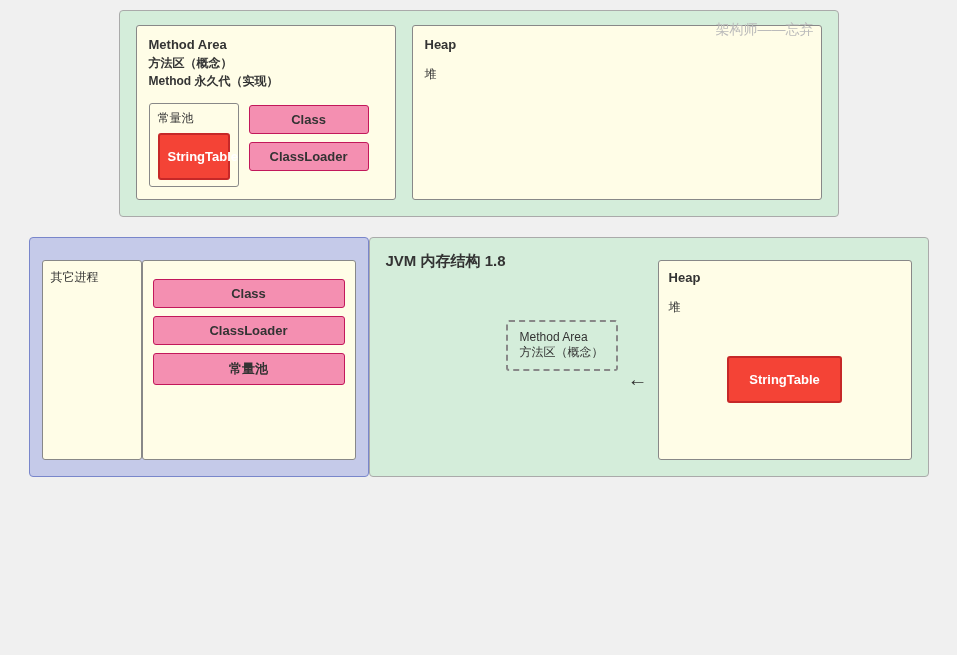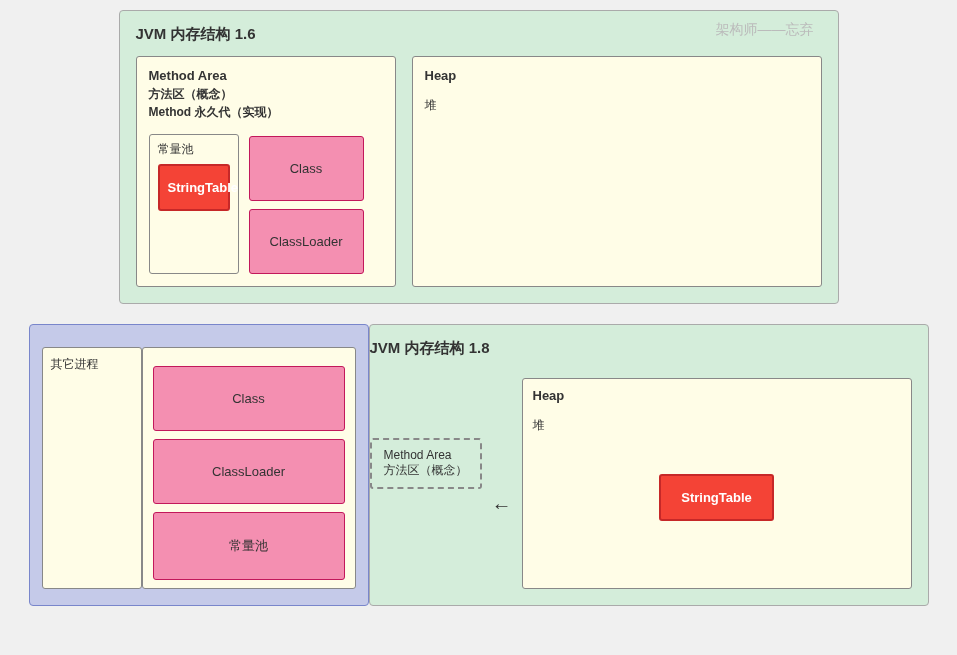--- a/index.html
+++ b/index.html
@@ -106,22 +106,22 @@
       gap: 8px;
       justify-content: flex-start;
       margin-top: 2px;
     }
 
     .class-box {
       background: #f48fb1;
       border: 1.5px solid #c2185b;
       border-radius: 3px;
       text-align: center;
-      padding: 24px 20px;
-      font-weight: normal;
+      padding: 6px 20px;
+      font-weight: bold;
       font-size: 13px;
       color: #333;
     }
 
     
     .heap-box {
       background: #fffde7;
       border: 1.5px solid #888;
       border-radius: 3px;
       padding: 10px 12px;
@@ -178,24 +178,24 @@
       flex-direction: column;
       gap: 8px;
       margin-top: 10px;
     }
 
     
     .jvm18-diagram {
       background: #d4edda;
       border: 1.5px solid #aaa;
       border-radius: 4px;
-      padding: 14px 16px 16px 0;
-      flex: 1;
-      display: flex;
-      flex-direction: column;
+      padding: 14px 16px 16px 16px;
+      flex: 1;
+      display: flex;
+      flex-direction: row;
     }
 
     .jvm18-inner {
       display: flex;
       gap: 10px;
       margin-top: 8px;
       flex: 1;
     }
 
     .method-area-dashed {
@@ -245,21 +245,20 @@
       color: #bbb;
     }
   </style>
 </head>
 <body>
 
 <div class="page-container">
 
   <div class="top-diagram">
     <div class="watermark">架构师——忘弃</div>
-    <div class="diagram-title">JVM 内存结构 1.6</div>
     <div class="top-inner">
 
       <div class="method-area-box">
         <div class="box-title">
           <span>Method Area</span><br>
           <span class="box-subtitle">方法区（概念）</span><br>
           <span class="box-subtitle">Method 永久代（实现）</span>
         </div>
         <div class="method-area-inner">
 

